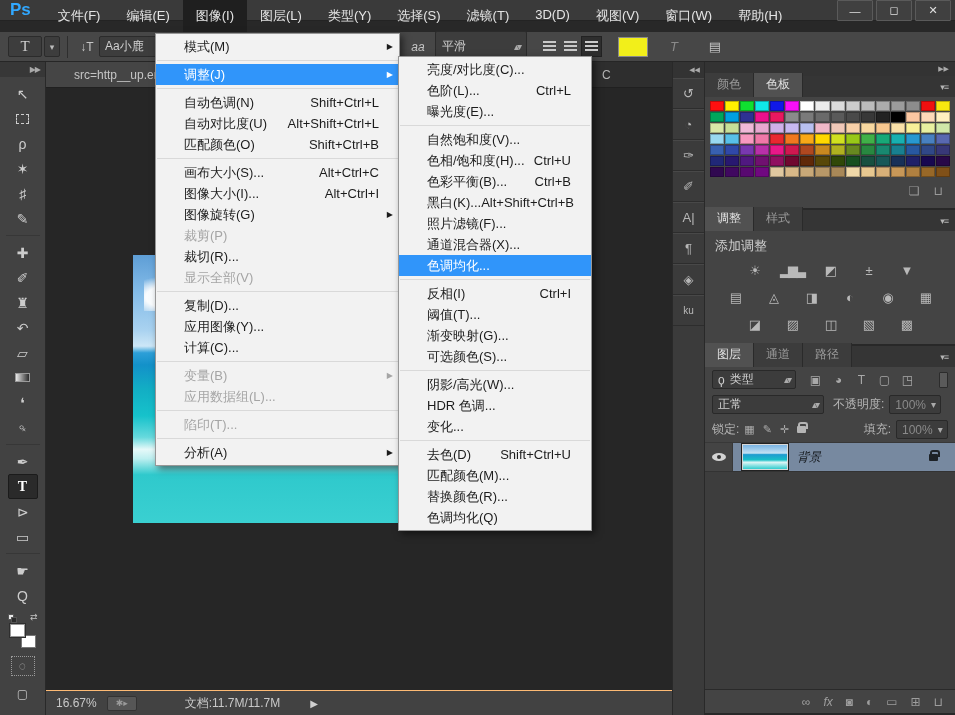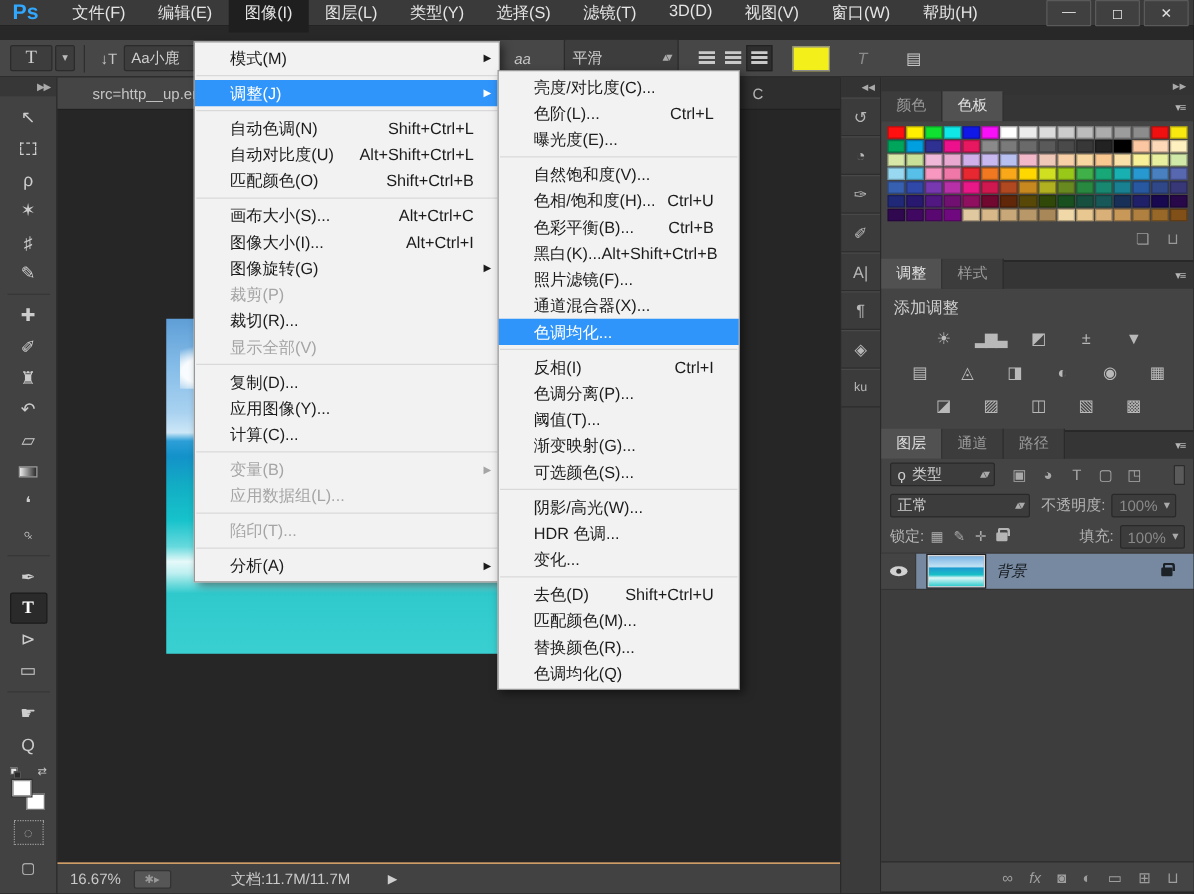--- a/index.html
+++ b/index.html
@@ -1,37 +1,37 @@
 <!DOCTYPE html>
 <html><head>
 <meta charset="utf-8">
 <style>
   *{box-sizing:border-box;margin:0;padding:0}
   body{background:#181818;font-family:"Liberation Sans","DejaVu Sans",sans-serif}
   #app{position:relative;width:955px;height:715px;background:#282828;overflow:hidden;color:#ddd;font-size:13px}
 
   
-  .titlebar{position:absolute;left:0;top:0;width:955px;height:21px;background:#3a3a3a;border-bottom:1px solid #232323;display:flex;align-items:center}
+  .titlebar{position:absolute;left:0;top:0;width:955px;height:21px;background:#3a3a3a;border-bottom:1px solid #232323;display:flex;align-items:flex-start}
   .logo{color:#31a8ff;font-weight:bold;font-size:17px;padding:0 14px 0 10px;letter-spacing:0}
   .mb-item{padding:7px 13px;font-size:13px;color:#e5e5e5;cursor:default;height:32px}
   .mb-item.active{background:#1f1f1f}
   .winbtns{margin-left:auto;display:flex;margin-right:4px}
   .winbtn{width:36px;height:21px;display:flex;align-items:center;justify-content:center;color:#e0e0e0;font-size:11px;border:1px solid #5a5a5a;background:#404040;margin-left:3px;border-radius:1px}
 
   
   .optionsbar{position:absolute;left:0;top:32px;width:955px;height:30px;background:#474747;border-bottom:1px solid #262626;display:flex;align-items:center;padding-left:8px}
   .ob-box{background:#3d3d3d;border:1px solid #2b2b2b;border-radius:2px;height:21px;display:flex;align-items:center;justify-content:center;color:#cfcfcf}
   .tpreset{width:34px;font-size:15px;font-family:"Liberation Serif","DejaVu Serif",serif}
   .tp-arrow{width:16px;font-size:9px;color:#bbb;margin-left:2px}
   .ob-sep{width:1px;height:22px;background:#2e2e2e;margin:0 7px}
   .orient{width:24px;font-size:12px;color:#c5c5c5}
   .fontcombo{width:62px;font-size:12px;justify-content:flex-start;padding-left:5px;overflow:hidden;white-space:nowrap}
   .sizestub{margin-left:213px;width:24px;font-size:9px}
   .aabtn{width:24px;margin-left:8px;font-size:12px;font-style:italic}
-  .smoothcombo{margin-left:21px;width:92px;justify-content:space-between;padding:15px 6px;font-size:12px}
+  .smoothcombo{margin-left:5px;width:92px;justify-content:space-between;padding:15px 6px;font-size:12px}
   .arrows{font-size:10px;color:#aaa}
   .aligns{display:flex;margin-left:12px}
   .alignbtn{width:21px;height:21px;display:flex;align-items:center;justify-content:center;background:#474747;border:1px solid transparent}
   .alignbtn.pressed{background:#2e2e2e;border-color:#222}
   .albars{width:13px;height:11px;background:repeating-linear-gradient(180deg,#c9c9c9 0 2px,transparent 2px 4px)}
   .colorswatch{width:30px;height:20px;border:1px solid #8a8a8a;margin-left:16px}
   .warpbtn{width:24px;margin-left:14px;color:#8a8a8a;font-size:13px;font-style:italic;background:transparent;border:0}
   .panelsbtn{width:26px;margin-left:16px;font-size:13px;background:transparent;border:0;color:#c5c5c5}
 
   
@@ -675,25 +675,20 @@
         <span class="sc"></span>
         <span class="arr"></span>
       </div>
       <div class="msep"></div>
       <div class="mi">
         <span class="lab">反相(I)</span>
         <span class="sc">Ctrl+I</span>
         <span class="arr"></span>
       </div>
       <div class="mi">
-        <span class="lab">色调分离(P)...</span>
-        <span class="sc"></span>
-        <span class="arr"></span>
-      </div>
-      <div class="mi">
         <span class="lab">阈值(T)...</span>
         <span class="sc"></span>
         <span class="arr"></span>
       </div>
       <div class="mi">
         <span class="lab">渐变映射(G)...</span>
         <span class="sc"></span>
         <span class="arr"></span>
       </div>
       <div class="mi">

